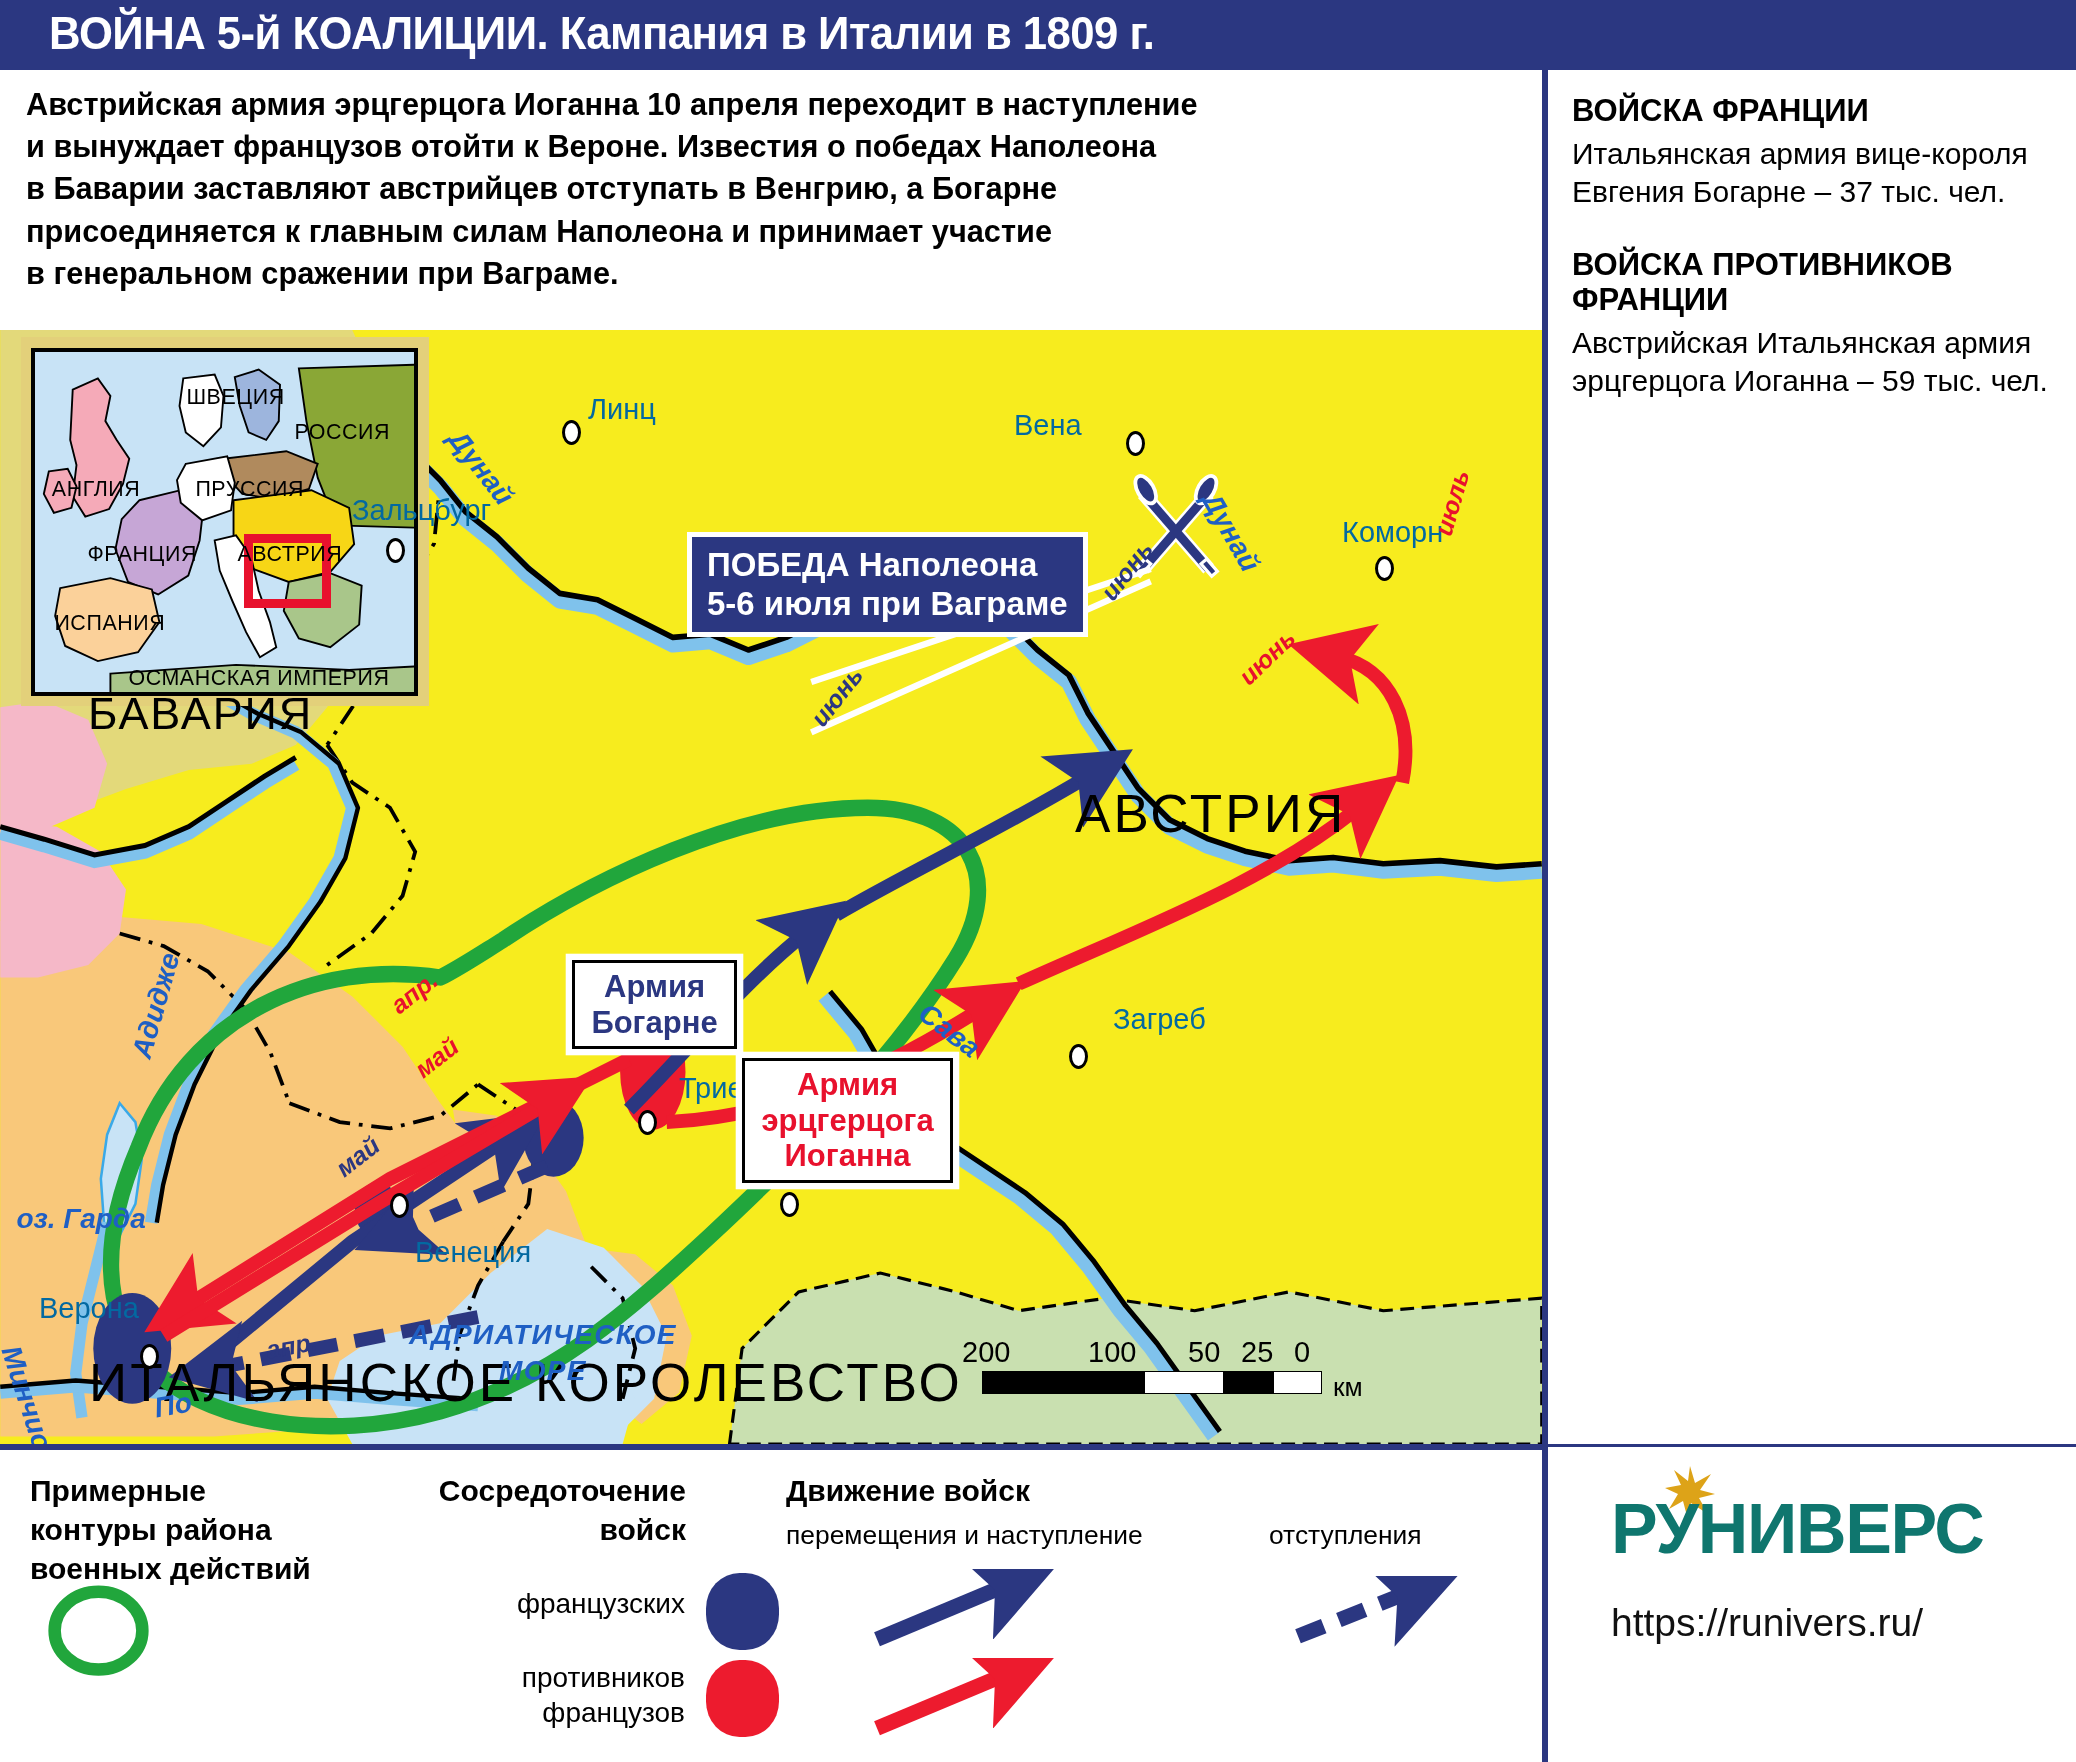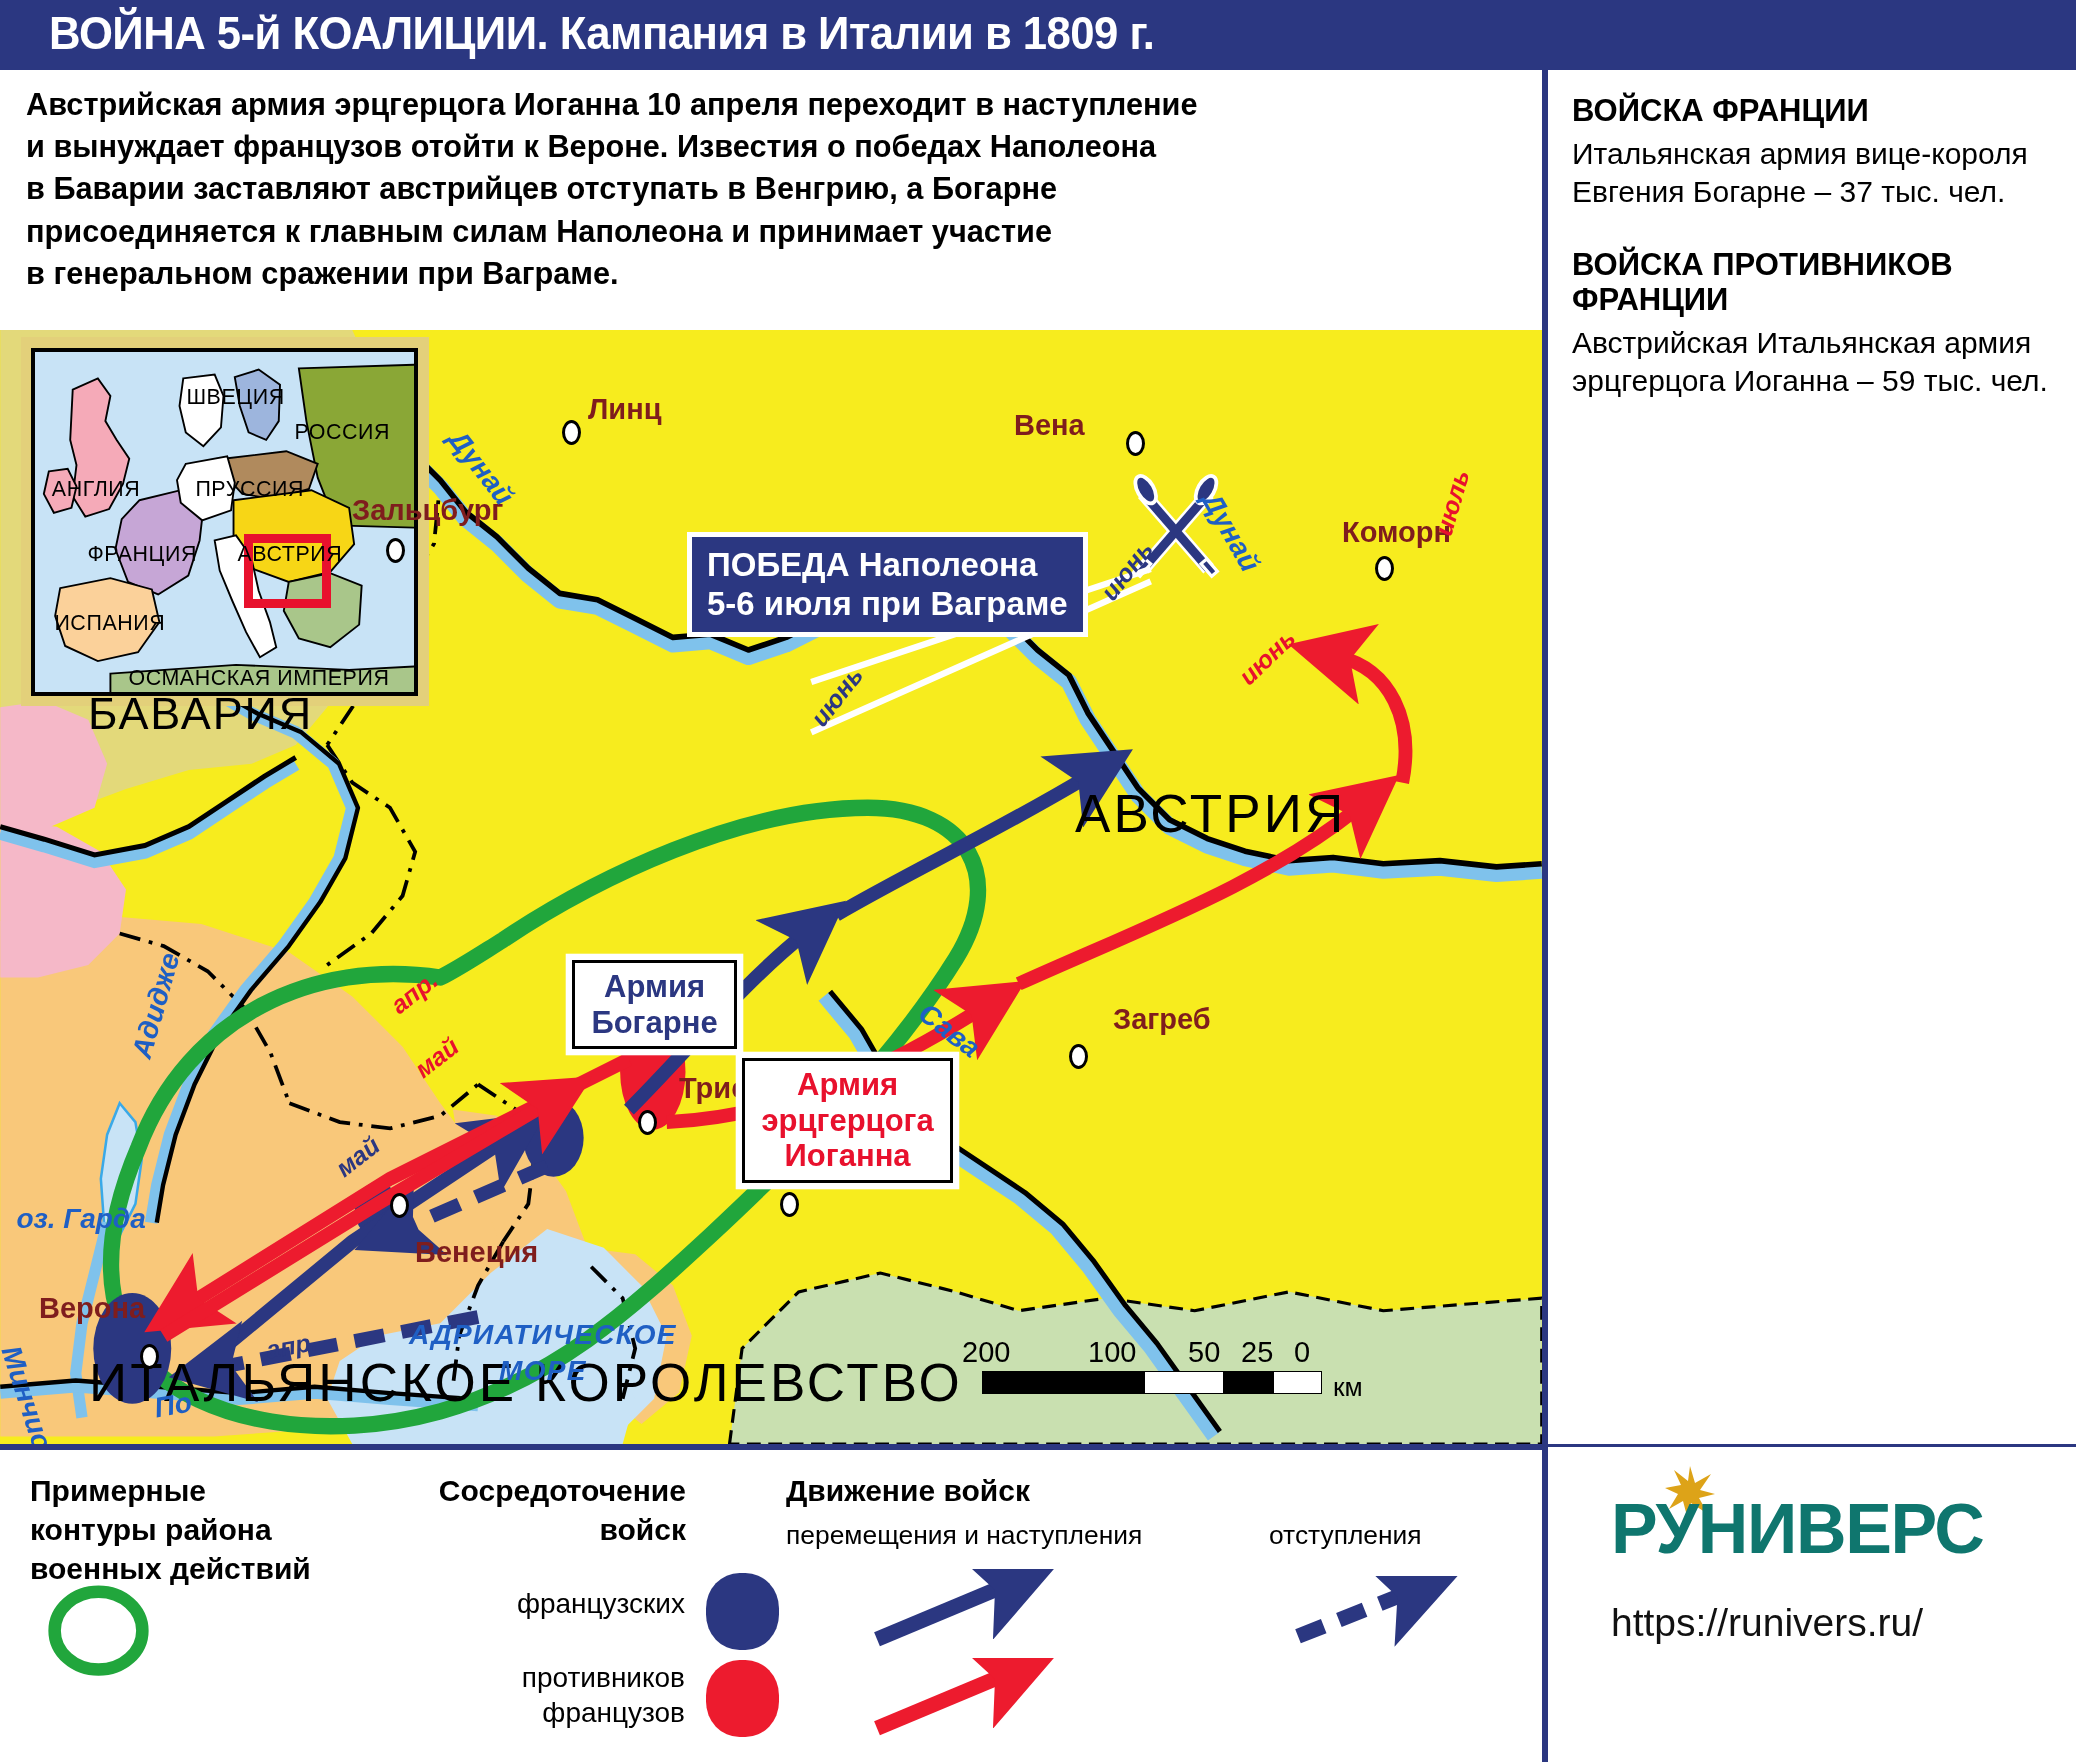--- a/index.html
+++ b/index.html
@@ -49,21 +49,21 @@
 
   
   #map{
     position:absolute;left:0px;top:330px;width:1542px;height:1114px;
     background:#f7ec1e;overflow:hidden;
   }
   #map svg{position:absolute;left:0;top:0;}
 
   
   .mlabel{position:absolute;white-space:nowrap;pointer-events:none;}
-  .city{font-size:29px;color:#7f1d1d;font-weight:bold;}
+  .city{font-size:29px;color:#0369a1;}
   .country{font-size:45px;color:#000;letter-spacing:1.9px;}
   .country-big{font-size:53px;color:#000;letter-spacing:3.1px;}
   .river{font-size:28px;color:#1f5fc4;font-style:italic;font-weight:bold;}
   .sea{font-size:28px;color:#1f5fc4;font-style:italic;font-weight:bold;letter-spacing:1.3px;}
   .month-blue{font-size:25px;color:#2b3781;font-weight:bold;font-style:italic;}
   .month-red{font-size:25px;color:#e8112d;font-weight:bold;font-style:italic;}
   .citydot{position:absolute;width:19px;height:25px;border-radius:50%;
            background:#fff;border:3.1px solid #000;box-sizing:border-box;}
 
   
@@ -414,21 +414,21 @@
 
   <div class="lg-title" style="left:434px;top:21.4px;text-align:right;width:252px;">Сосредоточение
 войск</div>
   <div class="lg-item" style="left:377px;top:136px;width:308px;">французских</div>
   <div class="blob blue" style="left:706px;top:123px;width:73px;height:77px;"></div>
   <div class="lg-item" style="left:377px;top:210px;width:308px;">противников
 французов</div>
   <div class="blob red" style="left:706px;top:210px;width:73px;height:77px;"></div>
 
   <div class="lg-title" style="left:786px;top:21.4px;">Движение войск</div>
-  <div class="lg-sub" style="left:786px;top:68px;">перемещения и наступления</div>
+  <div class="lg-sub" style="left:786px;top:68px;">перемещения и наступление</div>
   <div class="lg-sub" style="left:1269px;top:68px;">отступления</div>
 
   <svg style="position:absolute;left:868px;top:119px;" width="201" height="94" viewBox="0 0 320 150">
     <defs>
       <marker id="lg-ab" markerWidth="6" markerHeight="6" refX="2.2" refY="3" orient="auto">
         <path d="M0,0 L6,3 L0,6 L1.4,3 Z" fill="#2b3781"></path>
       </marker>
       <marker id="lg-ar" markerWidth="6" markerHeight="6" refX="2.2" refY="3" orient="auto">
         <path d="M0,0 L6,3 L0,6 L1.4,3 Z" fill="#ed1b2e"></path>
       </marker>

